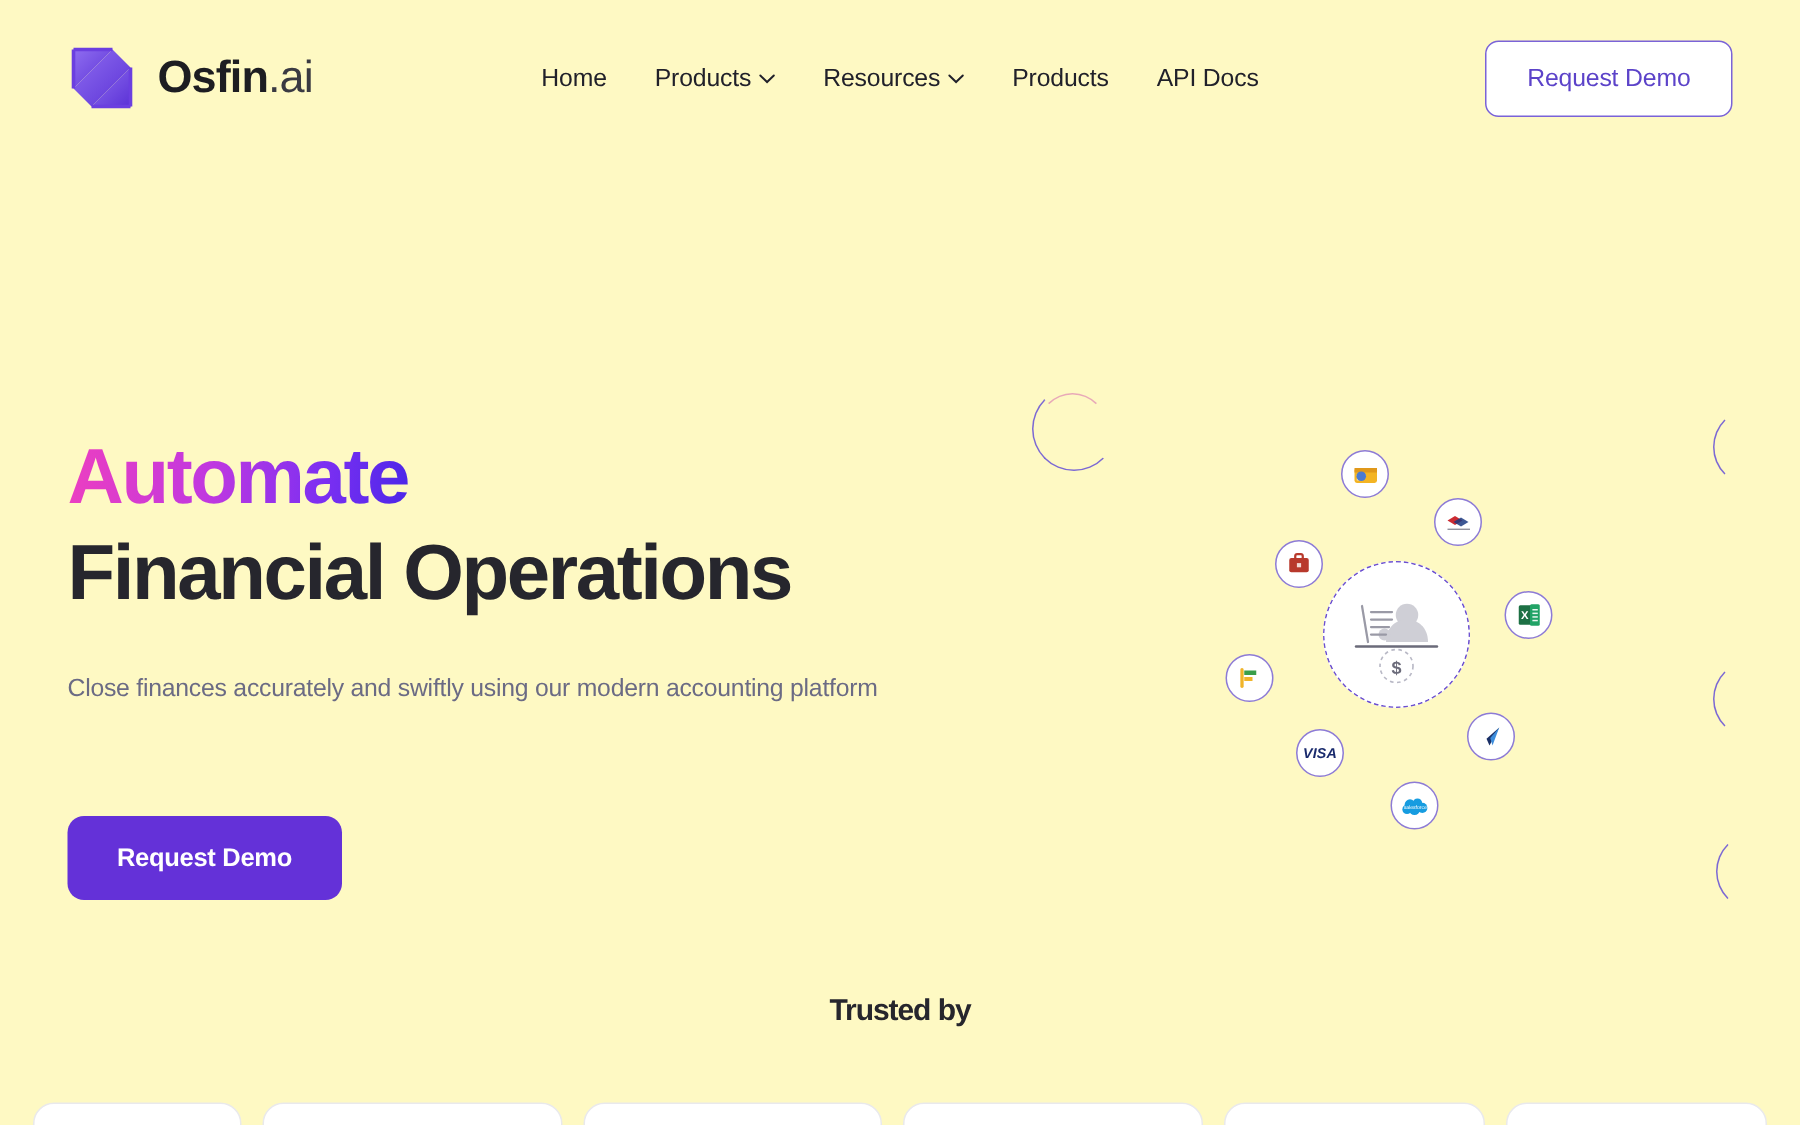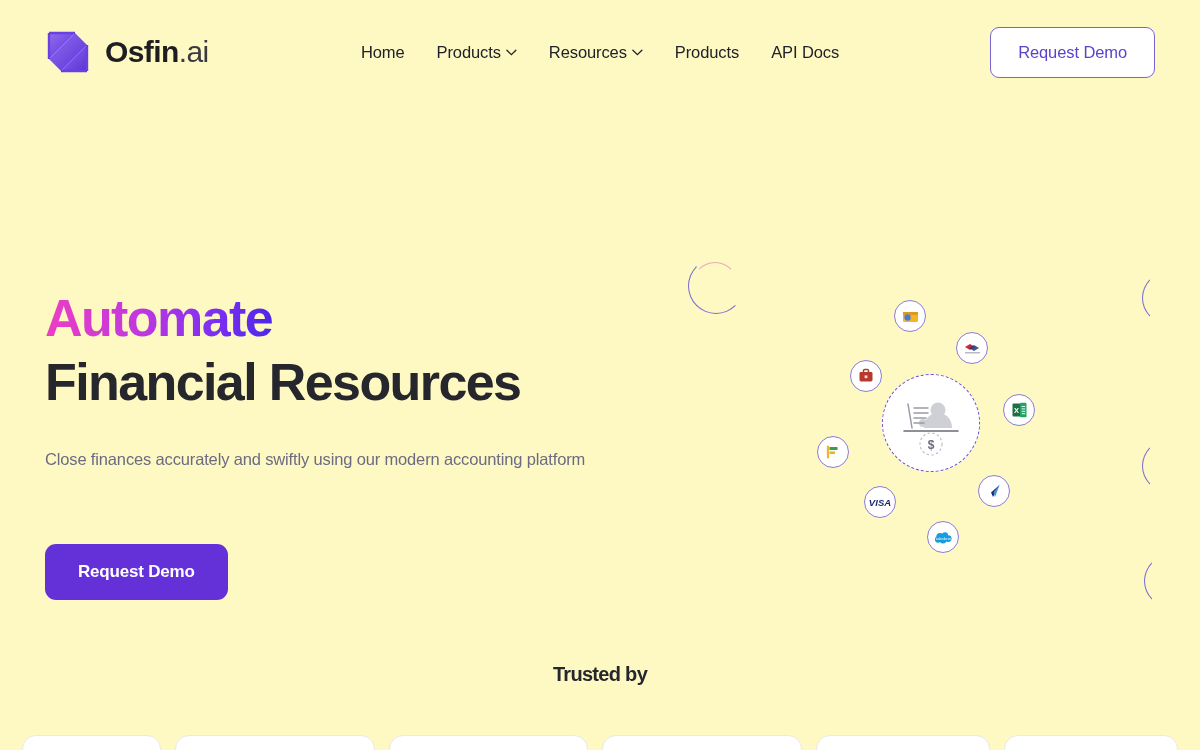--- a/index.html
+++ b/index.html
@@ -174,21 +174,21 @@
         <span>API Docs</span>
       </div>
     </nav>
 
     <button class="btn-outline">Request Demo</button>
   </div>
 
   <div class="hero-copy">
     <h1 class="h1">
       <span class="h1-grad">Automate</span>
-      <span class="h1-dark">Financial Resources</span>
+      <span class="h1-dark">Financial Operations</span>
     </h1>
     <p class="sub">Close finances accurately and swiftly using our modern accounting platform</p>
   </div>
 
   <button class="btn-solid">Request Demo</button>
 
   <div class="orbit">
 
     <div class="arc" style="left:28px; top:8px; width:56px; height:56px; border-color:#7b68d4;
                 border-right-color:transparent; border-top-color:transparent;"></div>

